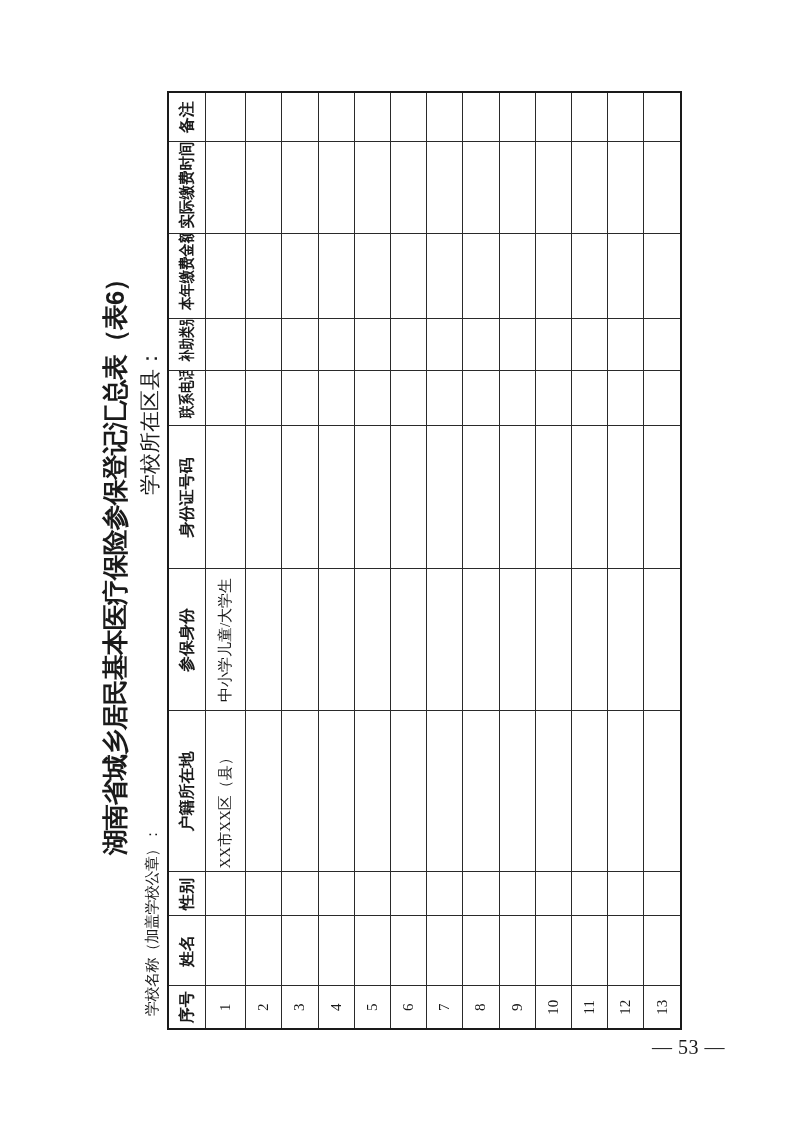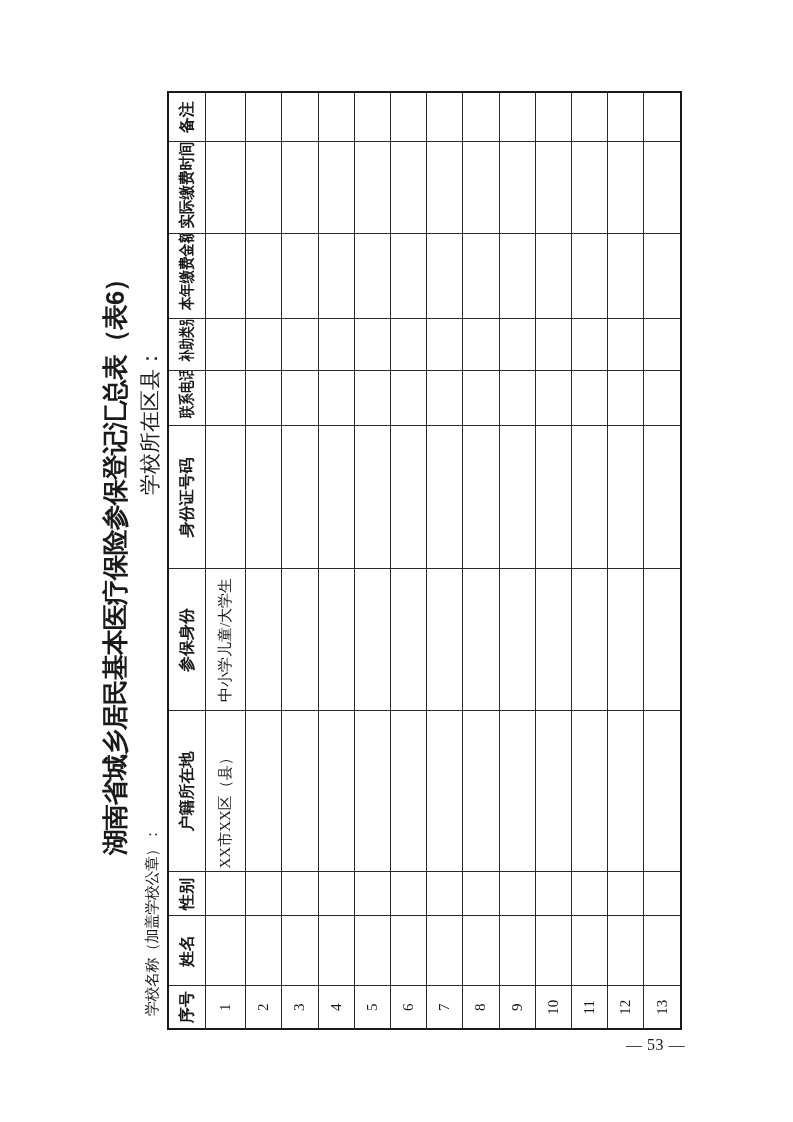--- a/index.html
+++ b/index.html
@@ -41,22 +41,22 @@
     font-size:15px; overflow:hidden;
   }
   .grid tr.hdr td {
     height:36px;
     font-family:"Liberation Sans", sans-serif;
     font-weight:bold; font-size:16px;
   }
   .fit { display:inline-block; white-space:nowrap; transform-origin:center center; }
   td.align-left { text-align:left; padding-left:3px; }
   .pagenum {
-    position:absolute; left:626px; top:1036px;
-    font-size:16px; letter-spacing:0.5px;
+    position:absolute; left:652px; top:1036px;
+    font-size:20px; letter-spacing:0.5px;
   }
 </style>
 </head>
 <body>
 
 <div class="page">
   <div class="sheet">
     <div class="title">湖南省城乡居民基本医疗保险参保登记汇总表（表6）</div>
     <div class="label-left">学校名称（加盖学校公章）：</div>
     <div class="label-right">学校所在区县：</div>

